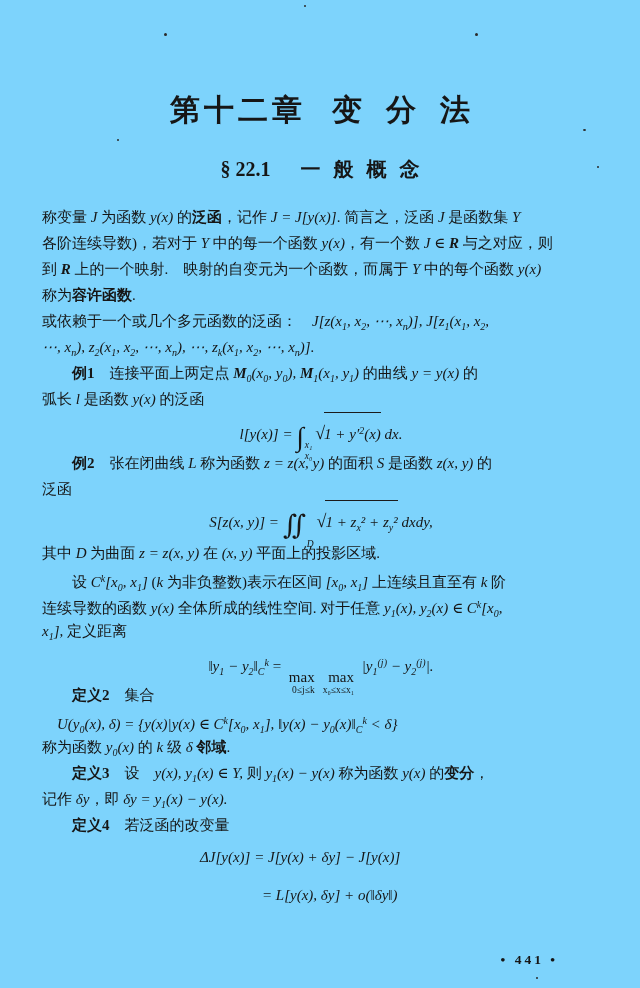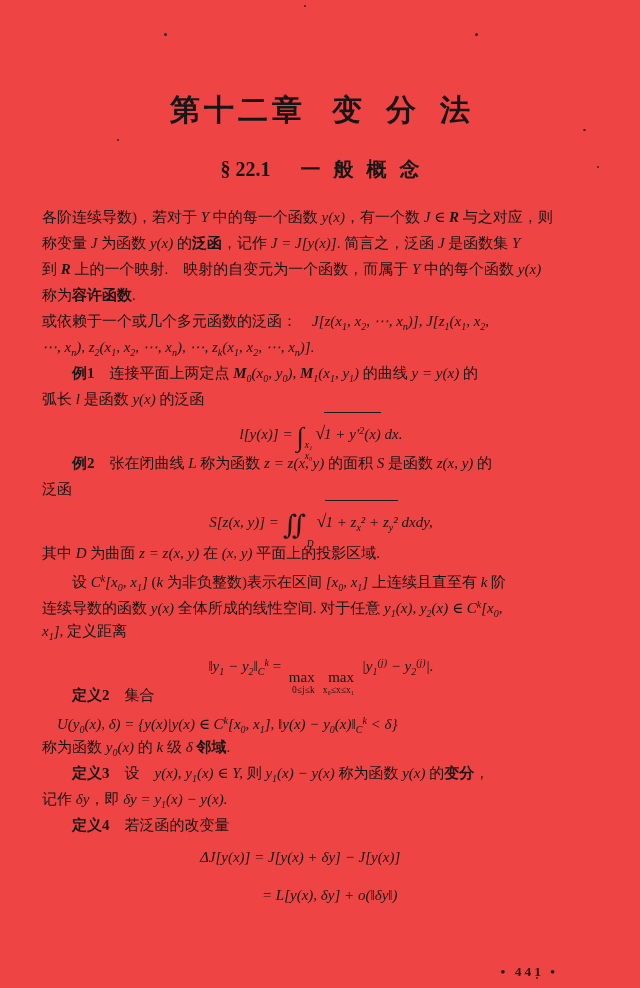--- a/index.html
+++ b/index.html
@@ -2,21 +2,21 @@
 <html><head>
 <meta charset="utf-8">
 <style>
   html,body { margin:0; padding:0; }
   body {
     width:640px; height:988px; background:#f2f2ef;
     font-family:"Liberation Serif","DejaVu Serif",serif;
     color:#161616;
   }
   .page {
-    position:relative; width:640px; height:988px; background:#ef4444;
+    position:relative; width:640px; height:988px; background:#7dd3fc;
     overflow:hidden;
   }
   .chapter { text-align:center; margin:0; padding-top:90px; font-size:30px; font-weight:bold; letter-spacing:4px; }
   .chapter .title-name { letter-spacing:24px; margin-left:26px; margin-right:-24px; }
   .section { text-align:center; margin-top:25px; font-size:20px; font-weight:bold; }
   .section .sec-name { letter-spacing:13px; margin-left:30px; margin-right:-13px;text-align:right; }
   .content { margin:21px 40px 0 42px; font-size:15px; }
   .line { height:26px; line-height:26px; white-space:nowrap; }
   .ind1 { text-indent:15px; }
   .ind2 { text-indent:30px; }
@@ -28,36 +28,36 @@
   .sup { font-size:10px; vertical-align:5px; }
   .over { border-top:1.4px solid #1b1b1b; padding-top:13px; margin-left:-1px; }
   .big { font-size:27px; vertical-align:-7px; font-style:normal; }
   .rad { font-size:18px; font-style:normal; }
   .stack { display:inline-flex; flex-direction:column; align-items:flex-start;
            font-size:9.5px; line-height:1.15; vertical-align:-9px; font-style:italic;
            margin:0 3px 0 1px; }
   .limop { display:inline-flex; flex-direction:column; align-items:flex-end;
            line-height:1.05; vertical-align:-11px; margin:0 4px; font-style:normal; }
   .limop-under { font-size:9.5px; }
-  .pageno { position:absolute; right:82px; bottom:8px; font-size:13.5px; letter-spacing:3px; font-weight:bold; }
+  .pageno { position:absolute; right:82px; bottom:20px; font-size:13.5px; letter-spacing:3px; font-weight:bold; }
   .speck { position:absolute; background:#2a2a2a; border-radius:50%; }
 </style>
 </head>
 <body>
 
 <div class="page">
   <div class="chapter">
     <span>第十二章</span><span class="title-name">变分法</span>
   </div>
   <div class="section">
     <span>§ 22.1</span><span class="sec-name">一般概念</span>
   </div>
   <div class="content" id="content">
+      <div class="line"><span>称变量 </span><span class="i">J</span><span> 为函数 </span><span class="i">y(x)</span><span> 的</span><span class="b">泛函</span><span>，记作 </span><span class="i">J = J[y(x)]</span><span>. 简言之，泛函 </span><span class="i">J</span><span> 是函数集 </span><span class="i">Y</span></div>
       <div class="line"><span>各阶连续导数)，若对于 </span><span class="i">Y</span><span> 中的每一个函数 </span><span class="i">y(x)</span><span>，有一个数 </span><span class="i">J</span><span> ∈ </span><span class="b i">R</span><span> 与之对应，则</span></div>
-      <div class="line"><span>称变量 </span><span class="i">J</span><span> 为函数 </span><span class="i">y(x)</span><span> 的</span><span class="b">泛函</span><span>，记作 </span><span class="i">J = J[y(x)]</span><span>. 简言之，泛函 </span><span class="i">J</span><span> 是函数集 </span><span class="i">Y</span></div>
       <div class="line"><span>到 </span><span class="b i">R</span><span> 上的一个映射.　映射的自变元为一个函数，而属于 </span><span class="i">Y</span><span> 中的每个函数 </span><span class="i">y(x)</span></div>
       <div class="line"><span>称为</span><span class="b">容许函数</span><span>.</span></div>
       <div class="line"><span>或依赖于一个或几个多元函数的泛函：　</span><span class="i">J[z(x</span><span class="i sub">1</span><span class="i">, x</span><span class="i sub">2</span><span class="i">, ⋯, x</span><span class="i sub">n</span><span class="i">)], J[z</span><span class="i sub">1</span><span class="i">(x</span><span class="i sub">1</span><span class="i">, x</span><span class="i sub">2</span><span class="i">,</span></div>
       <div class="line"><span class="i">⋯, x</span><span class="i sub">n</span><span class="i">), z</span><span class="i sub">2</span><span class="i">(x</span><span class="i sub">1</span><span class="i">, x</span><span class="i sub">2</span><span class="i">, ⋯, x</span><span class="i sub">n</span><span class="i">), ⋯, z</span><span class="i sub">k</span><span class="i">(x</span><span class="i sub">1</span><span class="i">, x</span><span class="i sub">2</span><span class="i">, ⋯, x</span><span class="i sub">n</span><span class="i">)].</span></div>
       <div class="line ind2"><span class="b">例1</span><span>　连接平面上两定点 </span><span class="b i">M</span><span class="i sub">0</span><span class="i">(x</span><span class="i sub">0</span><span class="i">, y</span><span class="i sub">0</span><span class="i">), </span><span class="b i">M</span><span class="i sub">1</span><span class="i">(x</span><span class="i sub">1</span><span class="i">, y</span><span class="i sub">1</span><span class="i">)</span><span> 的曲线 </span><span class="i">y = y(x)</span><span> 的</span></div>
       <div class="line"><span>弧长 </span><span class="i">l</span><span> 是函数 </span><span class="i">y(x)</span><span> 的泛函</span></div>
       <div class="formula center"><span class="i">l[y(x)] = </span><span class="big">∫</span><span class="stack">
           <span>x₁</span>
           <span>x₀</span>
         </span><span class="rad">√</span><span class="over"><span class="i">1 + y′</span><span class="i sup">2</span><span class="i">(x)</span></span><span class="i"> dx.</span></div>

